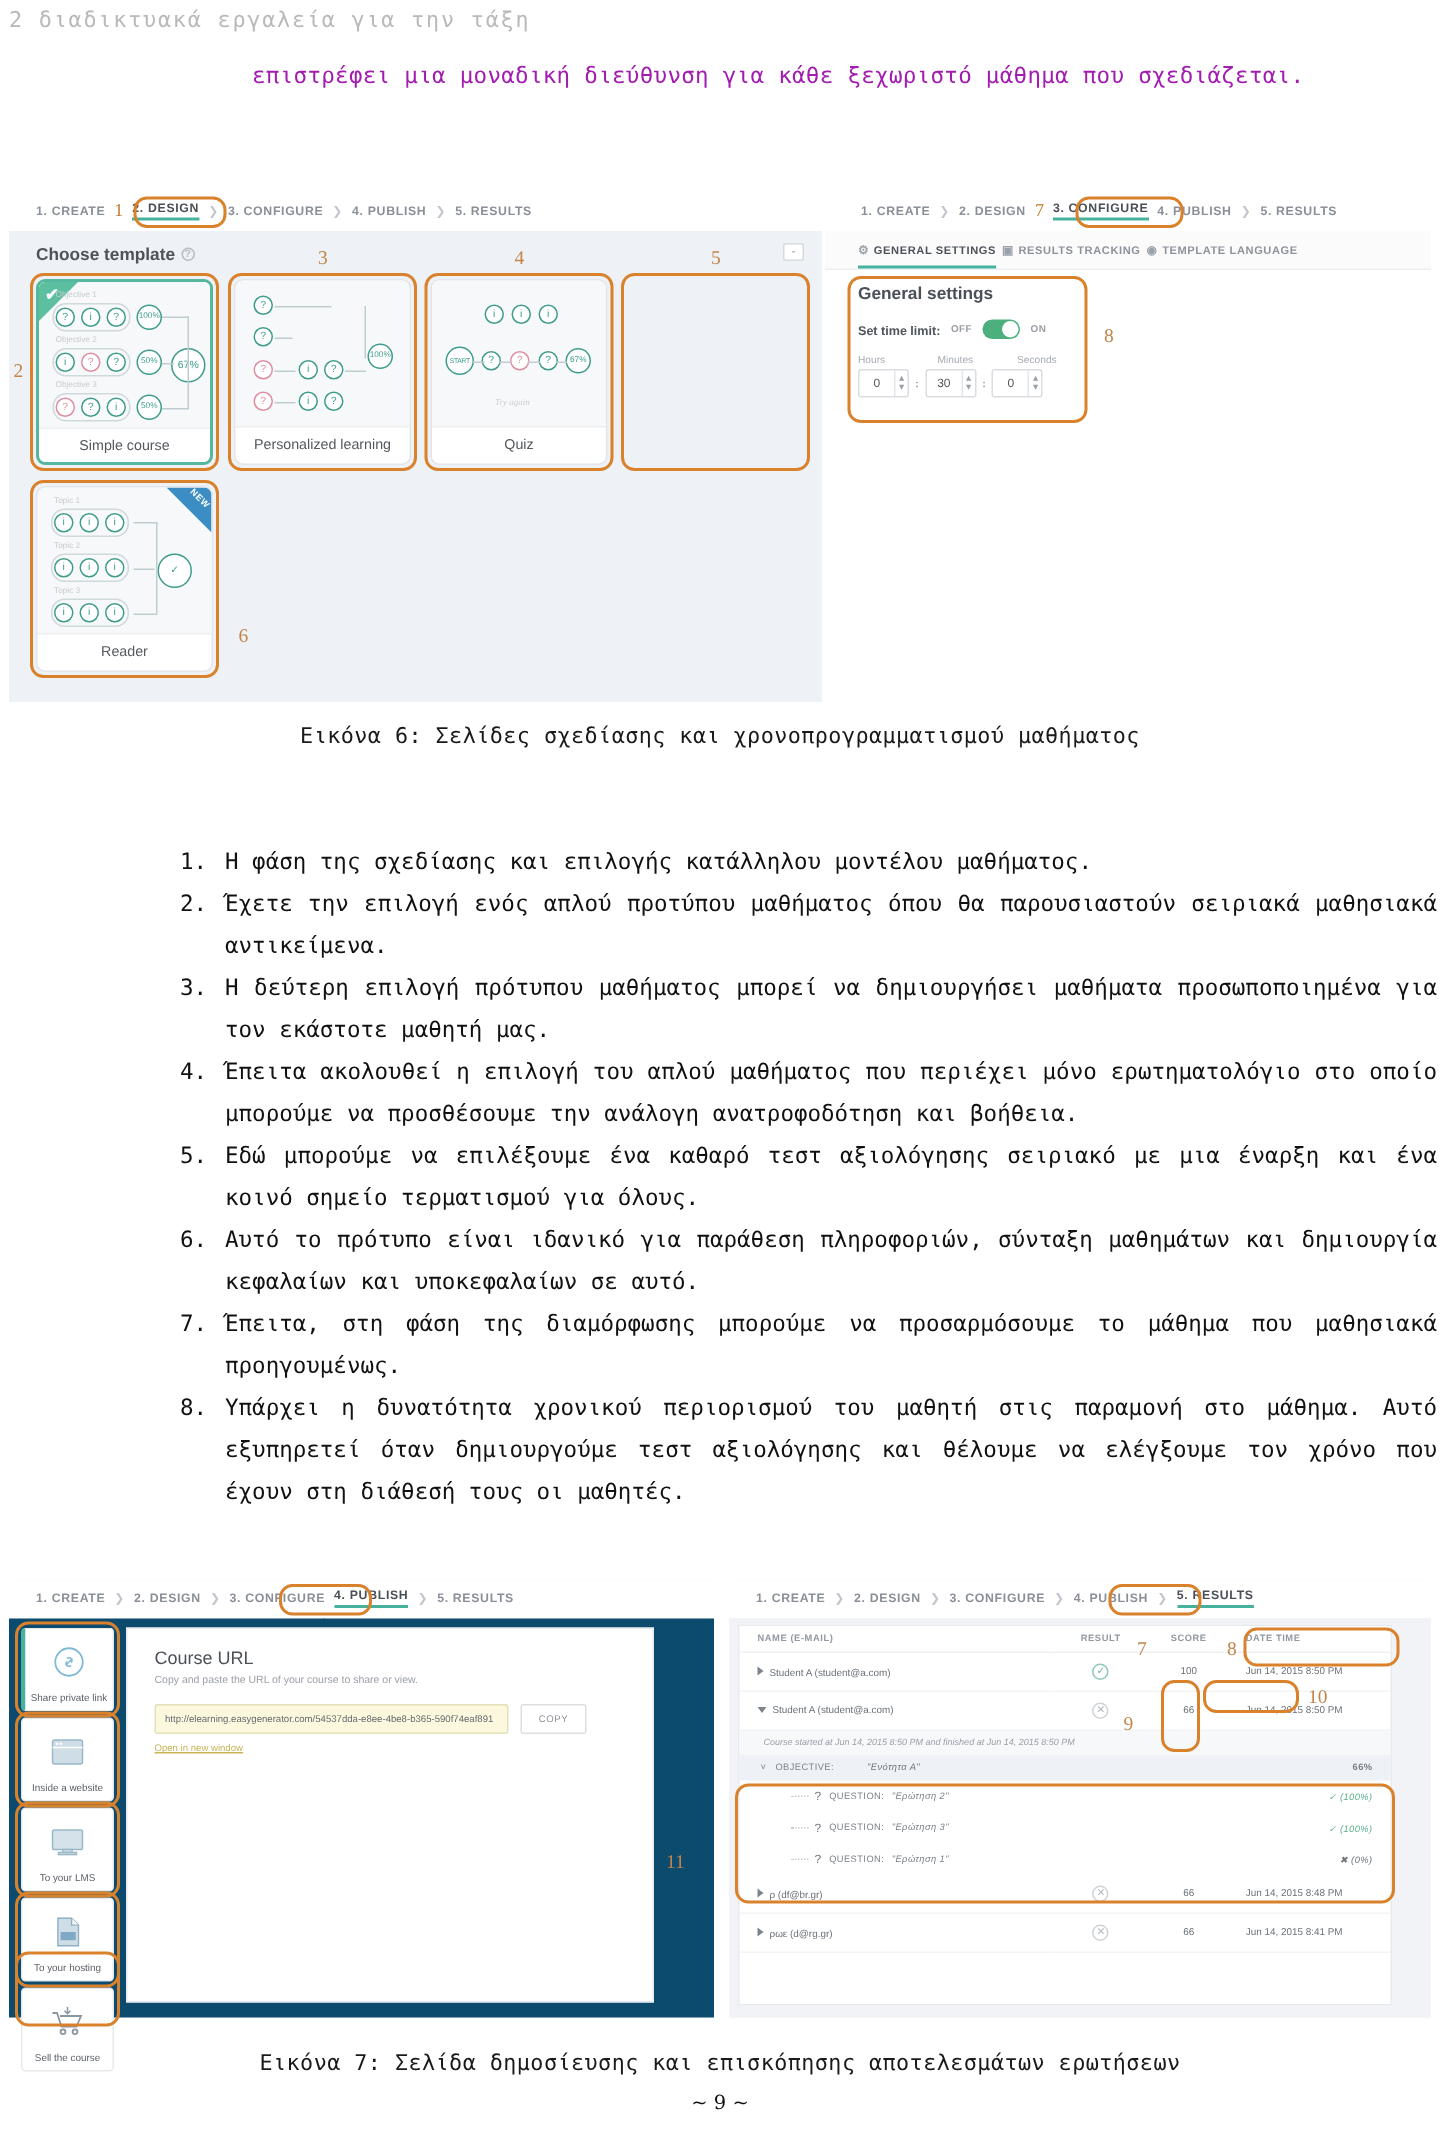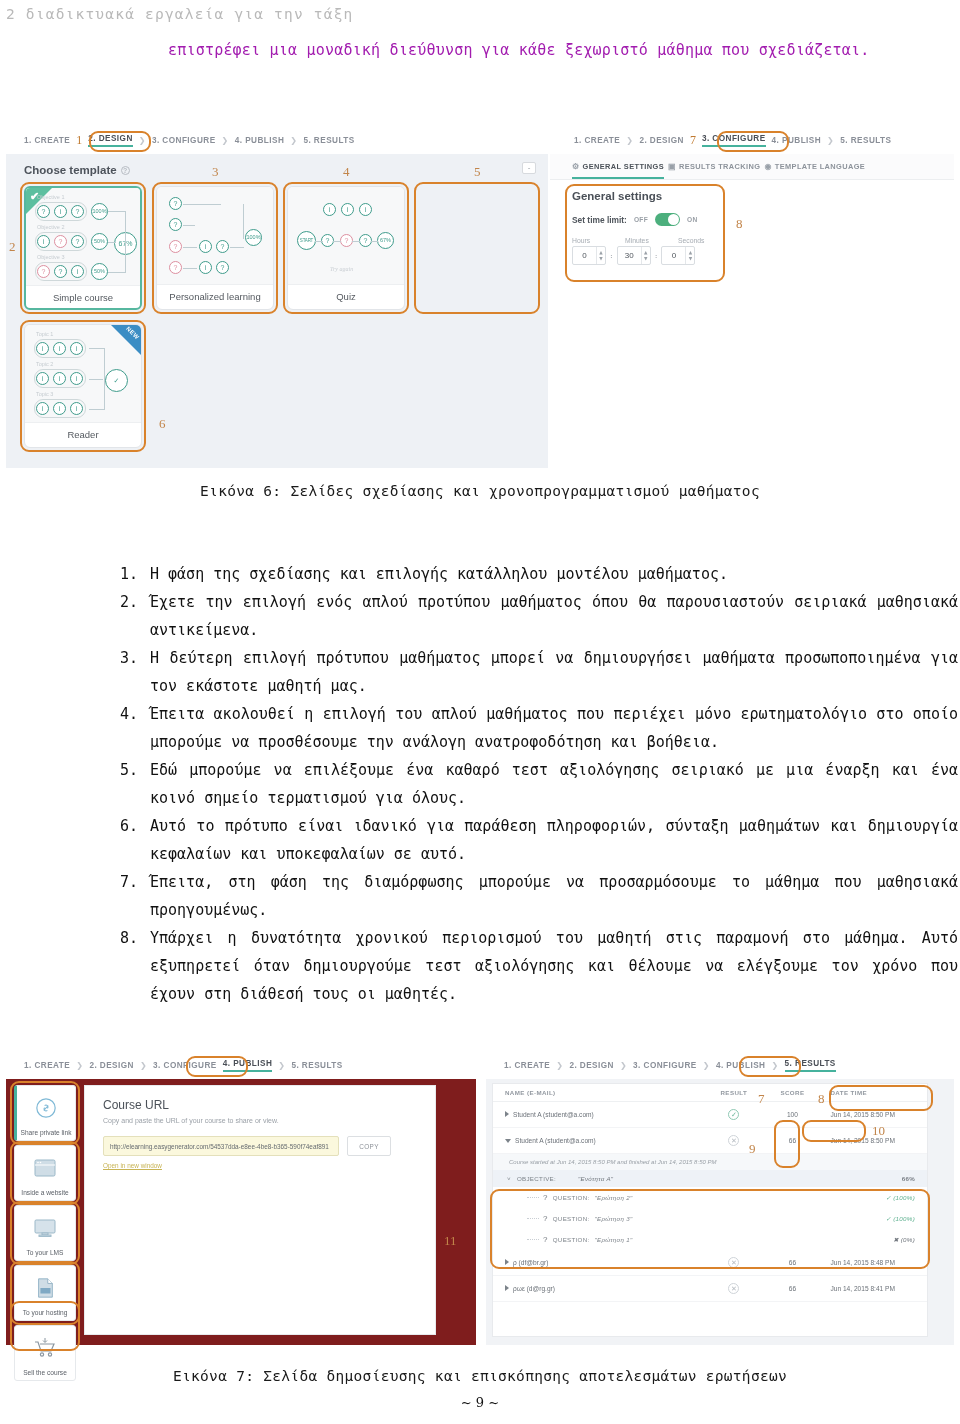--- a/index.html
+++ b/index.html
@@ -263,21 +263,21 @@
   .f7-left {
     position:absolute; left:0; top:0; width:470px; height:292px;
     background:#f1f3f6;
   }
   .f7-right {
     position:absolute; left:480px; top:0; width:468px; height:292px;
     background:#f1f3f6;
   }
 
   
-  .pub-body { position:absolute; left:0; top:26px; right:0; bottom:0; background:#7f1d1d;padding-left:12px; }
+  .pub-body { position:absolute; left:0; top:26px; right:0; bottom:0; background:#0c4a6e;padding-left:12px; }
   .pub-side { position:absolute; left:8px; top:6px; width:62px; }
   .pub-item {
     width:62px; height:56px; background:#fff;
     border:1px solid #e6e9ec; border-radius:3px;
     margin-bottom:4px; position:relative;
     display:flex; flex-direction:column; align-items:center; justify-content:flex-end;
     padding-bottom:3px;
   }
   .pub-item.first { border-left:3px solid #46b29d; }
   .pub-item .ico { flex:1; display:flex; align-items:center; justify-content:center; }

